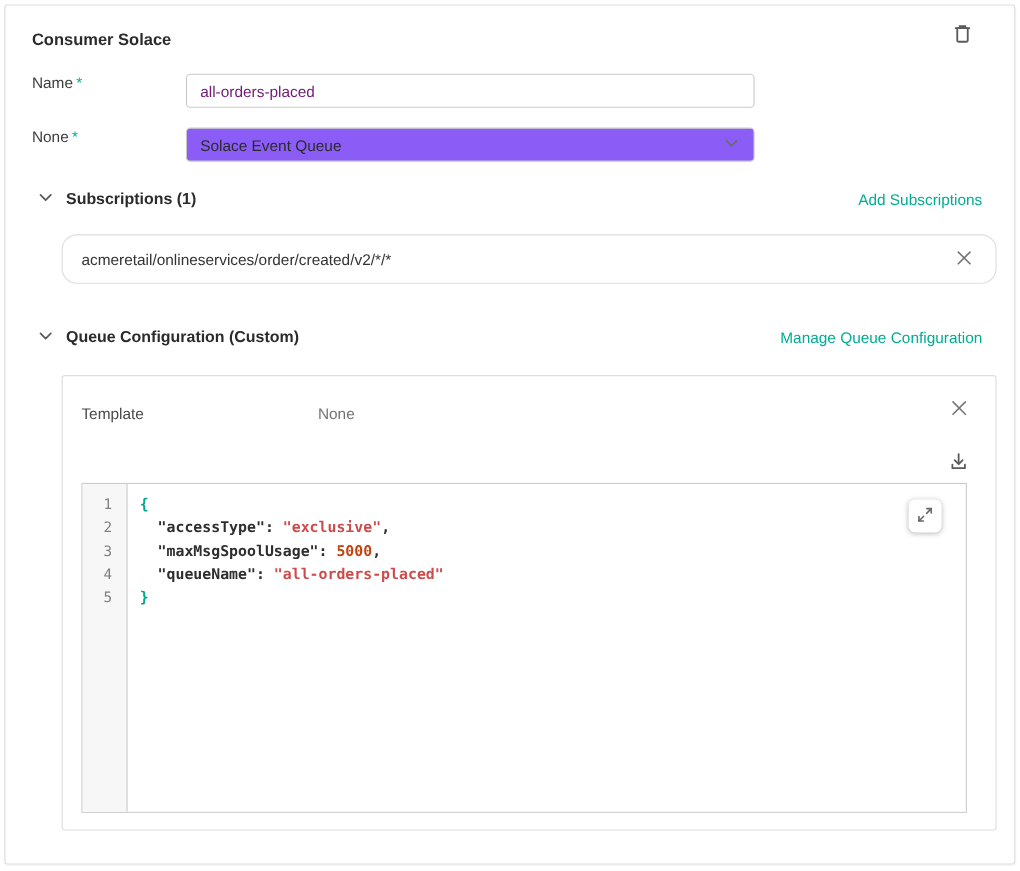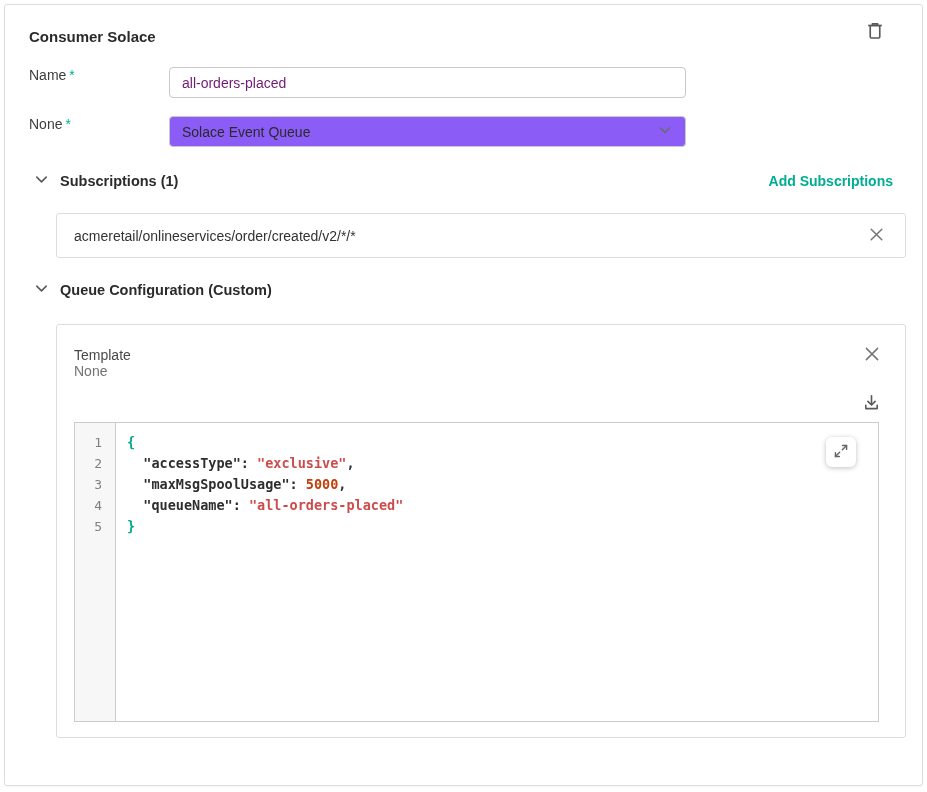--- a/index.html
+++ b/index.html
@@ -25,36 +25,36 @@
   .text-input { width: 517px; height: 31px; border: 1px solid #c9c9c9; border-radius: 4px;
     padding: 0 12px; font-size: 14px; color: #701a75;
     font-family: "Liberation Sans", sans-serif; outline: none; }
   .select-box { width: 517px; height: 31px; border: 1px solid #c9c9c9; border-radius: 4px;
     padding: 0 12px; font-size: 14px; display: flex; align-items: center;
     justify-content: space-between; cursor: pointer; background: #8b5cf6; }
 
   
   .section-header { display: flex; align-items: flex-start; height: 20px; }
   .section-header.subs { margin-top: 26px; }
-  .section-header.queue { margin-top: 24px; }
+  .section-header.queue { margin-top: 41px; }
   .collapse-btn { width: 16px; height: 16px; margin-left: 8px; }
   .section-title { font-size: 14.5px; font-weight: 700; color: #2b2b2b; margin-left: 11px; }
-  .section-action { margin-left: auto; margin-right: 13px; font-size: 14px; font-weight: 700;
+  .section-action { margin-left: auto; margin-right: 13px; font-size: 14px; font-weight: 400;
     color: #00ad93; text-decoration: none; cursor: pointer; }
 
   
   .subscription-row { margin-top: 20px; margin-left: 31px; height: 45px;
-    border: 1px solid #dddddd; border-radius: 3px; display: flex; align-items: center;
+    border: 1px solid #dddddd; border-radius: 14px; display: flex; align-items: center;
     justify-content: space-between; padding: 0 20px 0 17px; }
   .subscription-topic { font-size: 14px; color: #333333; }
 
   
   .queue-box { position: relative; margin-top: 22px; margin-left: 31px; height: 414px;
     border: 1px solid #dddddd; border-radius: 3px; padding: 22px 16px 16px 17px; }
-  .template-row { display: flex; align-items: flex-start; height: 20px; flex-direction: column; }
+  .template-row { display: flex; align-items: flex-end; height: 20px; }
   .template-label { width: 215px; font-size: 14px; color: #4a4a4a; }
   .template-value { font-size: 14px; color: #737373; }
   .clear-template-btn { position: absolute; top: 20px; right: 24px; }
   .download-btn { position: absolute; top: 68px; right: 24px; }
 
   
   .code-editor { position: relative; margin-top: 55px; width: 805px; height: 300px;
     border: 1px solid #cccccc; display: flex; overflow: hidden; background: #fff; }
   .gutter { width: 41px; background: #f7f7f7; border-right: 1px solid #cccccc;
     padding-top: 9px; text-align: right; }
@@ -136,20 +136,21 @@
 
   <div class="section-header queue">
     <button class="icon-btn collapse-btn">
       <span>
         <svg width="15" height="15" viewBox="0 0 16 16" fill="none" stroke="#5a5a5a" stroke-width="1.7" stroke-linecap="round" stroke-linejoin="round">
           <path d="M3 5.5 8 10.5 13 5.5"></path>
         </svg>
       </span>
     </button>
     <div class="section-title">Queue Configuration (Custom)</div>
+    <a class="section-action">Manage Queue Configuration</a>
   </div>
 
   <div class="queue-box">
 
     <div class="template-row">
       <span class="template-label">Template</span>
       <span class="template-value">None</span>
     </div>
 
     <button class="icon-btn clear-template-btn">

